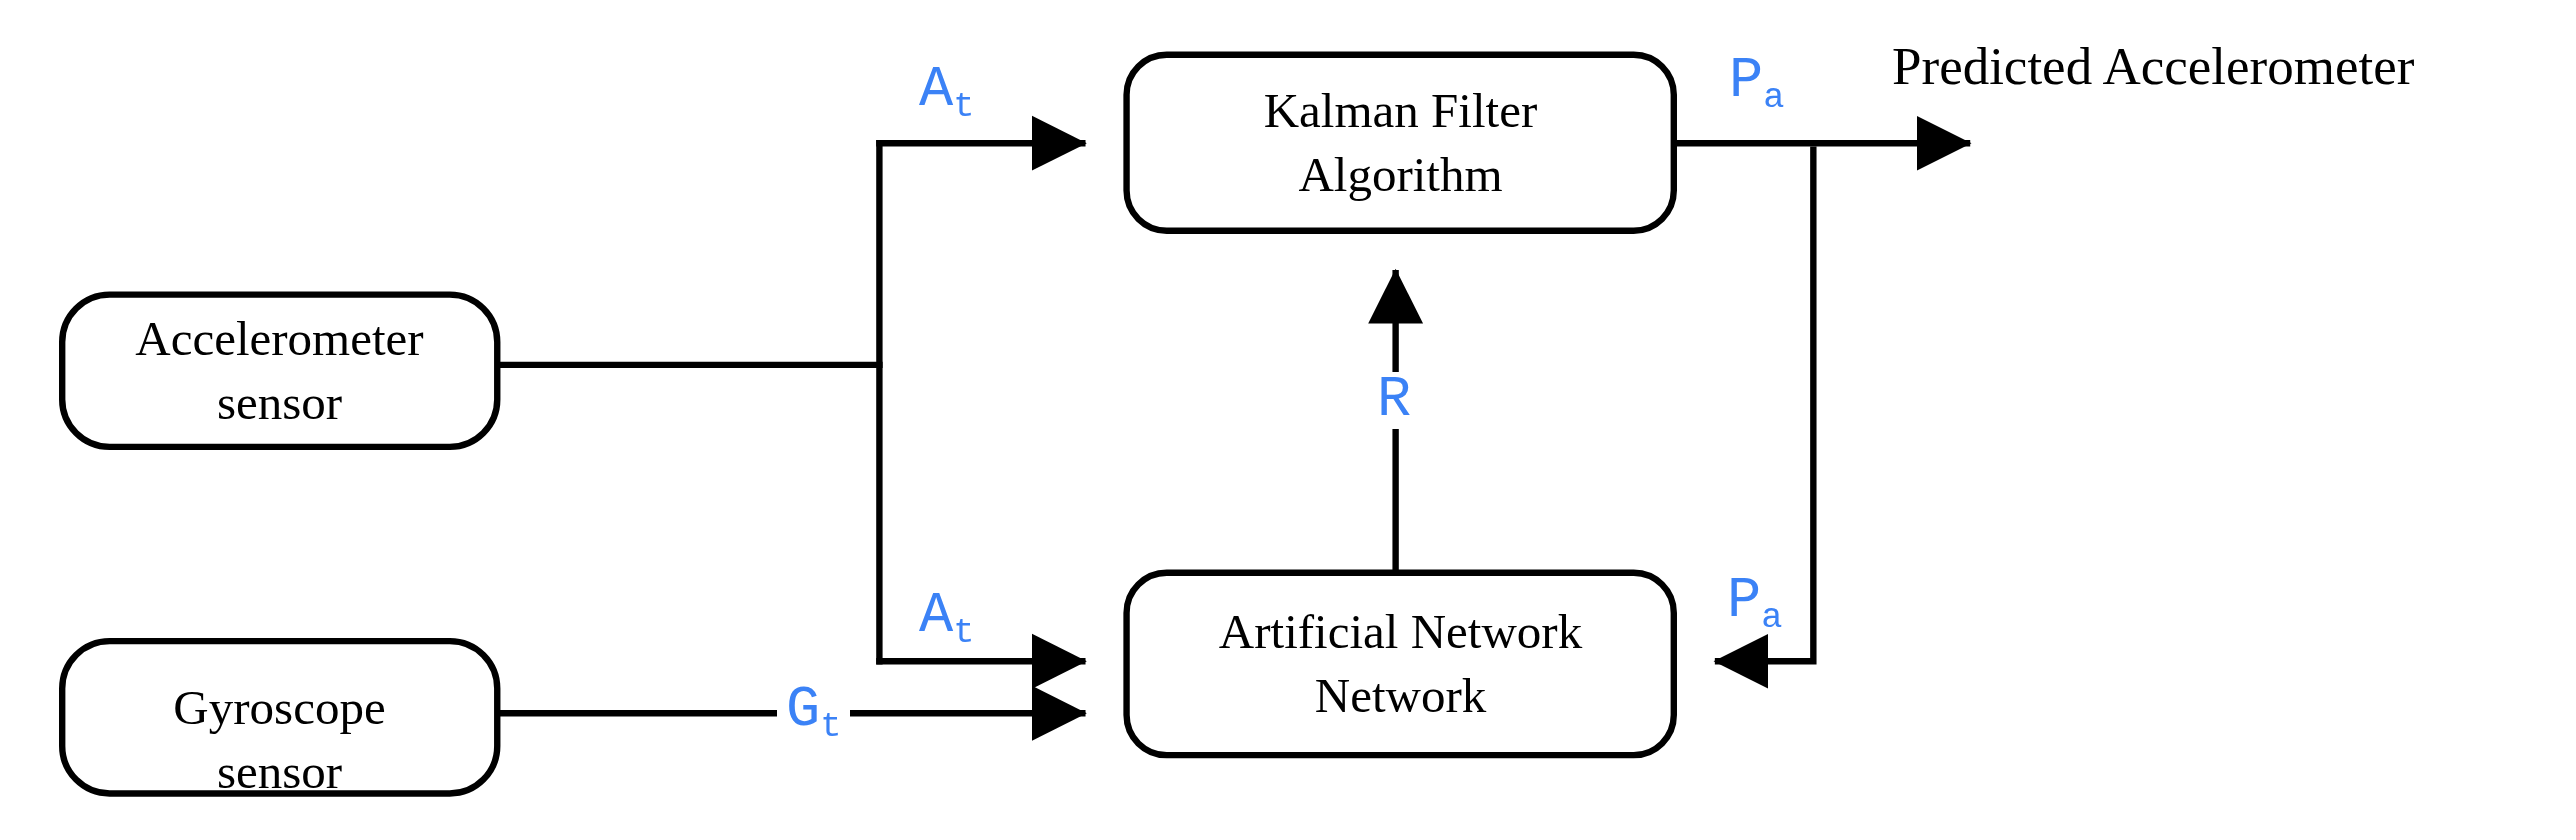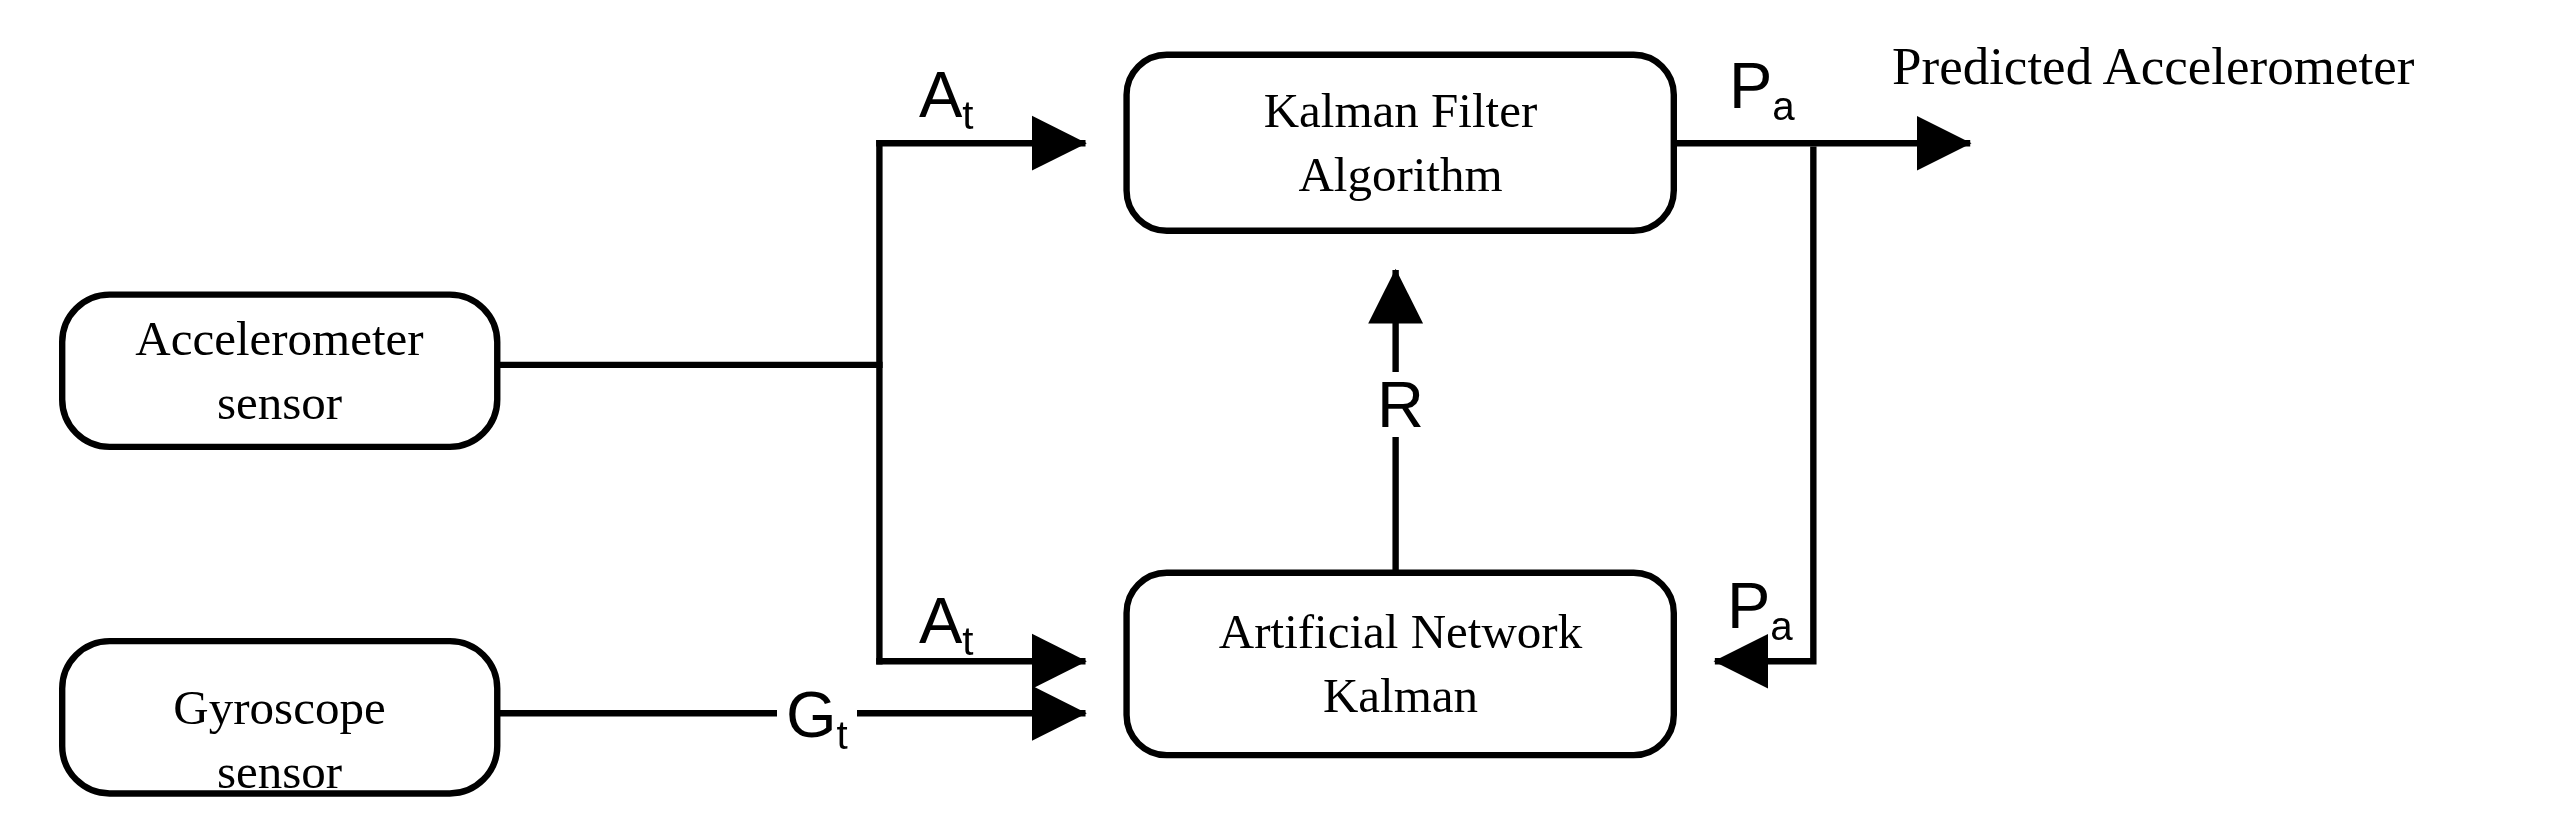--- a/index.html
+++ b/index.html
@@ -33,23 +33,23 @@
     text-align: center;
     color: #000000;
     font-family: "Liberation Serif", "DejaVu Serif", serif;
     font-size: 49px;
     line-height: 1.30;
     white-space: nowrap;
     pointer-events: none;
   }
   .edge-label {
     position: absolute;
-    color: #000000;
-    font-family: Liberation Sans, sans-serif;
-    font-size: 65px;
+    color: #3b82f6;
+    font-family: Liberation Mono, monospace;
+    font-size: 57px;
     line-height: 1;
     white-space: nowrap;
   }
   .edge-label sub {
     font-size: 0.62em;
     vertical-align: baseline;
     position: relative;
     top: 0.30em;
   }
   .edge-label.boxed {
@@ -114,21 +114,21 @@
     <span>sensor</span>
   </div>
 
   <div class="node-label" style="left:1127px; top:55px; width:547px; height:176px;">
     <span>Kalman Filter</span>
     <span>Algorithm</span>
   </div>
 
   <div class="node-label" style="left:1127px; top:573px; width:547px; height:182px;">
     <span>Artificial Network</span>
-    <span>Kalman</span>
+    <span>Network</span>
   </div>
 
   <div class="edge-label" style="left:919px; top:62px;">
     <span>A</span><sub>t</sub>
   </div>
 
   <div class="edge-label" style="left:1729px; top:53px;">
     <span>P</span><sub>a</sub>
   </div>
 

